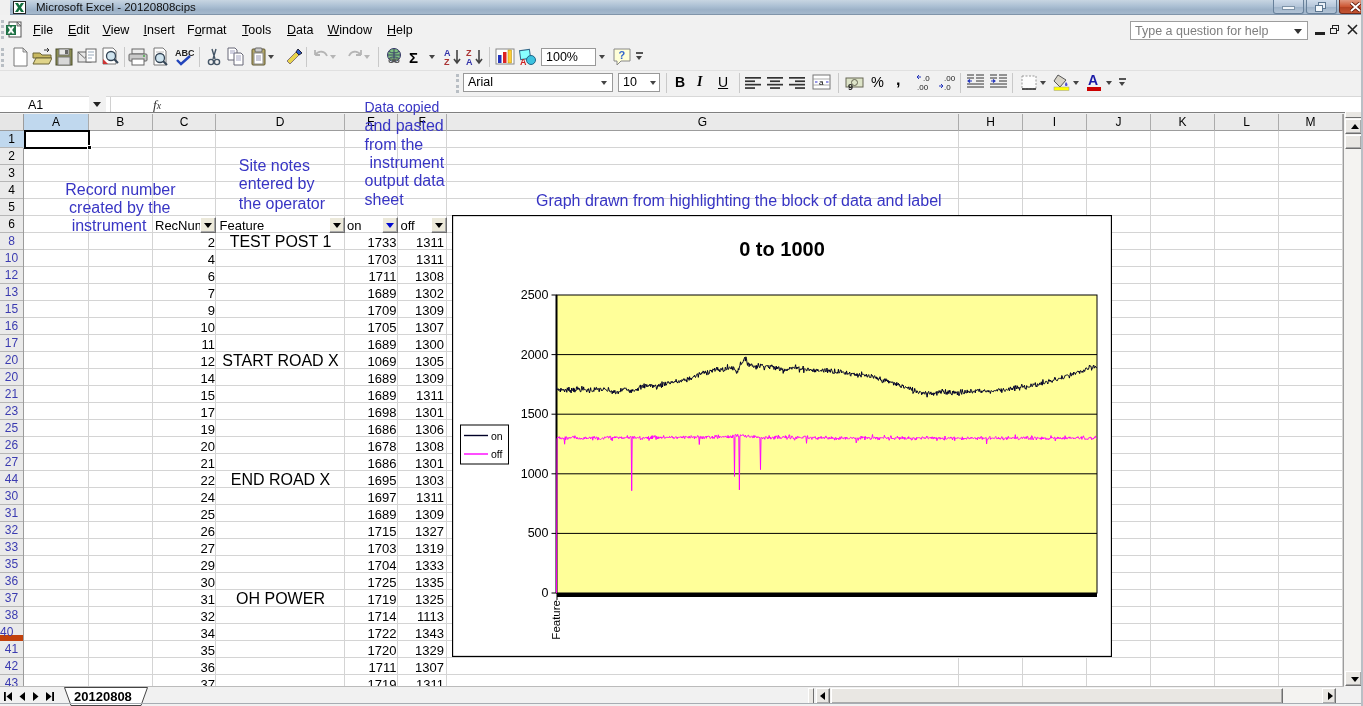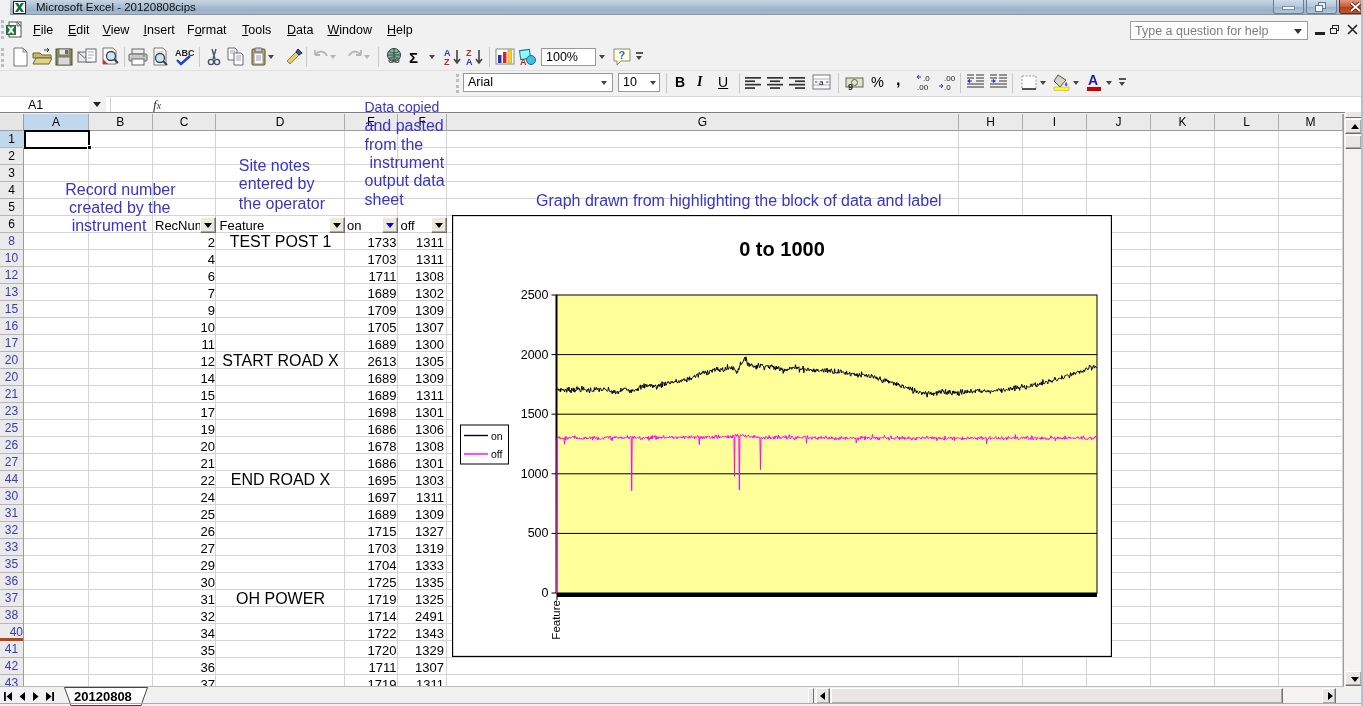--- a/index.html
+++ b/index.html
@@ -314,21 +314,21 @@
 <div class="ab" style="left:0;top:340px;width:23px;height:17px;border-bottom:1px solid #b6b6b6;text-align:center;font-size:12px;line-height:16px;color:#3b3bb0">27</div>
 <div class="ab" style="left:0;top:357px;width:23px;height:17px;border-bottom:1px solid #b6b6b6;text-align:center;font-size:12px;line-height:16px;color:#3b3bb0">44</div>
 <div class="ab" style="left:0;top:374px;width:23px;height:17px;border-bottom:1px solid #b6b6b6;text-align:center;font-size:12px;line-height:16px;color:#3b3bb0">30</div>
 <div class="ab" style="left:0;top:391px;width:23px;height:17px;border-bottom:1px solid #b6b6b6;text-align:center;font-size:12px;line-height:16px;color:#3b3bb0">31</div>
 <div class="ab" style="left:0;top:408px;width:23px;height:17px;border-bottom:1px solid #b6b6b6;text-align:center;font-size:12px;line-height:16px;color:#3b3bb0">32</div>
 <div class="ab" style="left:0;top:425px;width:23px;height:17px;border-bottom:1px solid #b6b6b6;text-align:center;font-size:12px;line-height:16px;color:#3b3bb0">33</div>
 <div class="ab" style="left:0;top:442px;width:23px;height:17px;border-bottom:1px solid #b6b6b6;text-align:center;font-size:12px;line-height:16px;color:#3b3bb0">35</div>
 <div class="ab" style="left:0;top:459px;width:23px;height:17px;border-bottom:1px solid #b6b6b6;text-align:center;font-size:12px;line-height:16px;color:#3b3bb0">36</div>
 <div class="ab" style="left:0;top:476px;width:23px;height:17px;border-bottom:1px solid #b6b6b6;text-align:center;font-size:12px;line-height:16px;color:#3b3bb0">37</div>
 <div class="ab" style="left:0;top:493px;width:23px;height:17px;border-bottom:1px solid #b6b6b6;text-align:center;font-size:12px;line-height:16px;color:#3b3bb0">38</div>
-<div class="ab" style="left:0;top:510px;width:23px;height:17px;border-bottom:3px solid #c2410c;text-align:right;font-size:12px;line-height:16px;color:#3b3bb0">40</div>
+<div class="ab" style="left:0;top:510px;width:23px;height:17px;border-bottom:6px solid #c2410c;text-align:left;font-size:12px;line-height:16px;color:#3b3bb0">40</div>
 <div class="ab" style="left:0;top:527px;width:23px;height:17px;border-bottom:1px solid #b6b6b6;text-align:center;font-size:12px;line-height:16px;color:#3b3bb0">41</div>
 <div class="ab" style="left:0;top:544px;width:23px;height:17px;border-bottom:1px solid #b6b6b6;text-align:center;font-size:12px;line-height:16px;color:#3b3bb0">42</div>
 <div class="ab" style="left:0;top:561px;width:23px;height:17px;border-bottom:1px solid #b6b6b6;text-align:center;font-size:12px;line-height:16px;color:#3b3bb0">43</div>
 <div class="ab" style="left:88.0px;top:17px;width:1px;height:555px;background:#d4d4d4"></div>
 <div class="ab" style="left:151.6px;top:17px;width:1px;height:555px;background:#d4d4d4"></div>
 <div class="ab" style="left:215.4px;top:17px;width:1px;height:555px;background:#d4d4d4"></div>
 <div class="ab" style="left:343.8px;top:17px;width:1px;height:555px;background:#d4d4d4"></div>
 <div class="ab" style="left:397.4px;top:17px;width:1px;height:555px;background:#d4d4d4"></div>
 <div class="ab" style="left:445.8px;top:17px;width:1px;height:555px;background:#d4d4d4"></div>
 <div class="ab" style="left:958.2px;top:17px;width:1px;height:555px;background:#d4d4d4"></div>
@@ -388,21 +388,21 @@
 <div class="num" style="left:300px;top:189px;width:96.5px">1709</div>
 <div class="num" style="left:350px;top:189px;width:94px">1309</div>
 <div class="num" style="left:100px;top:206px;width:115px">10</div>
 <div class="num" style="left:300px;top:206px;width:96.5px">1705</div>
 <div class="num" style="left:350px;top:206px;width:94px">1307</div>
 <div class="num" style="left:100px;top:223px;width:115px">11</div>
 <div class="num" style="left:300px;top:223px;width:96.5px">1689</div>
 <div class="num" style="left:350px;top:223px;width:94px">1300</div>
 <div class="num" style="left:100px;top:240px;width:115px">12</div>
 <div class="ab" style="left:216px;top:237.5px;width:129px;text-align:center;font-size:16px;color:#000">START ROAD X</div>
-<div class="num" style="left:300px;top:240px;width:96.5px">2613</div>
+<div class="num" style="left:300px;top:240px;width:96.5px">1069</div>
 <div class="num" style="left:350px;top:240px;width:94px">1305</div>
 <div class="num" style="left:100px;top:257px;width:115px">14</div>
 <div class="num" style="left:300px;top:257px;width:96.5px">1689</div>
 <div class="num" style="left:350px;top:257px;width:94px">1309</div>
 <div class="num" style="left:100px;top:274px;width:115px">15</div>
 <div class="num" style="left:300px;top:274px;width:96.5px">1689</div>
 <div class="num" style="left:350px;top:274px;width:94px">1311</div>
 <div class="num" style="left:100px;top:291px;width:115px">17</div>
 <div class="num" style="left:300px;top:291px;width:96.5px">1698</div>
 <div class="num" style="left:350px;top:291px;width:94px">1301</div>
@@ -436,21 +436,21 @@
 <div class="num" style="left:350px;top:444px;width:94px">1333</div>
 <div class="num" style="left:100px;top:461px;width:115px">30</div>
 <div class="num" style="left:300px;top:461px;width:96.5px">1725</div>
 <div class="num" style="left:350px;top:461px;width:94px">1335</div>
 <div class="num" style="left:100px;top:478px;width:115px">31</div>
 <div class="ab" style="left:216px;top:475.5px;width:129px;text-align:center;font-size:16px;color:#000">OH POWER</div>
 <div class="num" style="left:300px;top:478px;width:96.5px">1719</div>
 <div class="num" style="left:350px;top:478px;width:94px">1325</div>
 <div class="num" style="left:100px;top:495px;width:115px">32</div>
 <div class="num" style="left:300px;top:495px;width:96.5px">1714</div>
-<div class="num" style="left:350px;top:495px;width:94px">2491</div>
+<div class="num" style="left:350px;top:495px;width:94px">1113</div>
 <div class="num" style="left:100px;top:512px;width:115px">34</div>
 <div class="num" style="left:300px;top:512px;width:96.5px">1722</div>
 <div class="num" style="left:350px;top:512px;width:94px">1343</div>
 <div class="num" style="left:100px;top:529px;width:115px">35</div>
 <div class="num" style="left:300px;top:529px;width:96.5px">1720</div>
 <div class="num" style="left:350px;top:529px;width:94px">1329</div>
 <div class="num" style="left:100px;top:546px;width:115px">36</div>
 <div class="num" style="left:300px;top:546px;width:96.5px">1711</div>
 <div class="num" style="left:350px;top:546px;width:94px">1307</div>
 <div class="num" style="left:100px;top:563px;width:115px">37</div>

